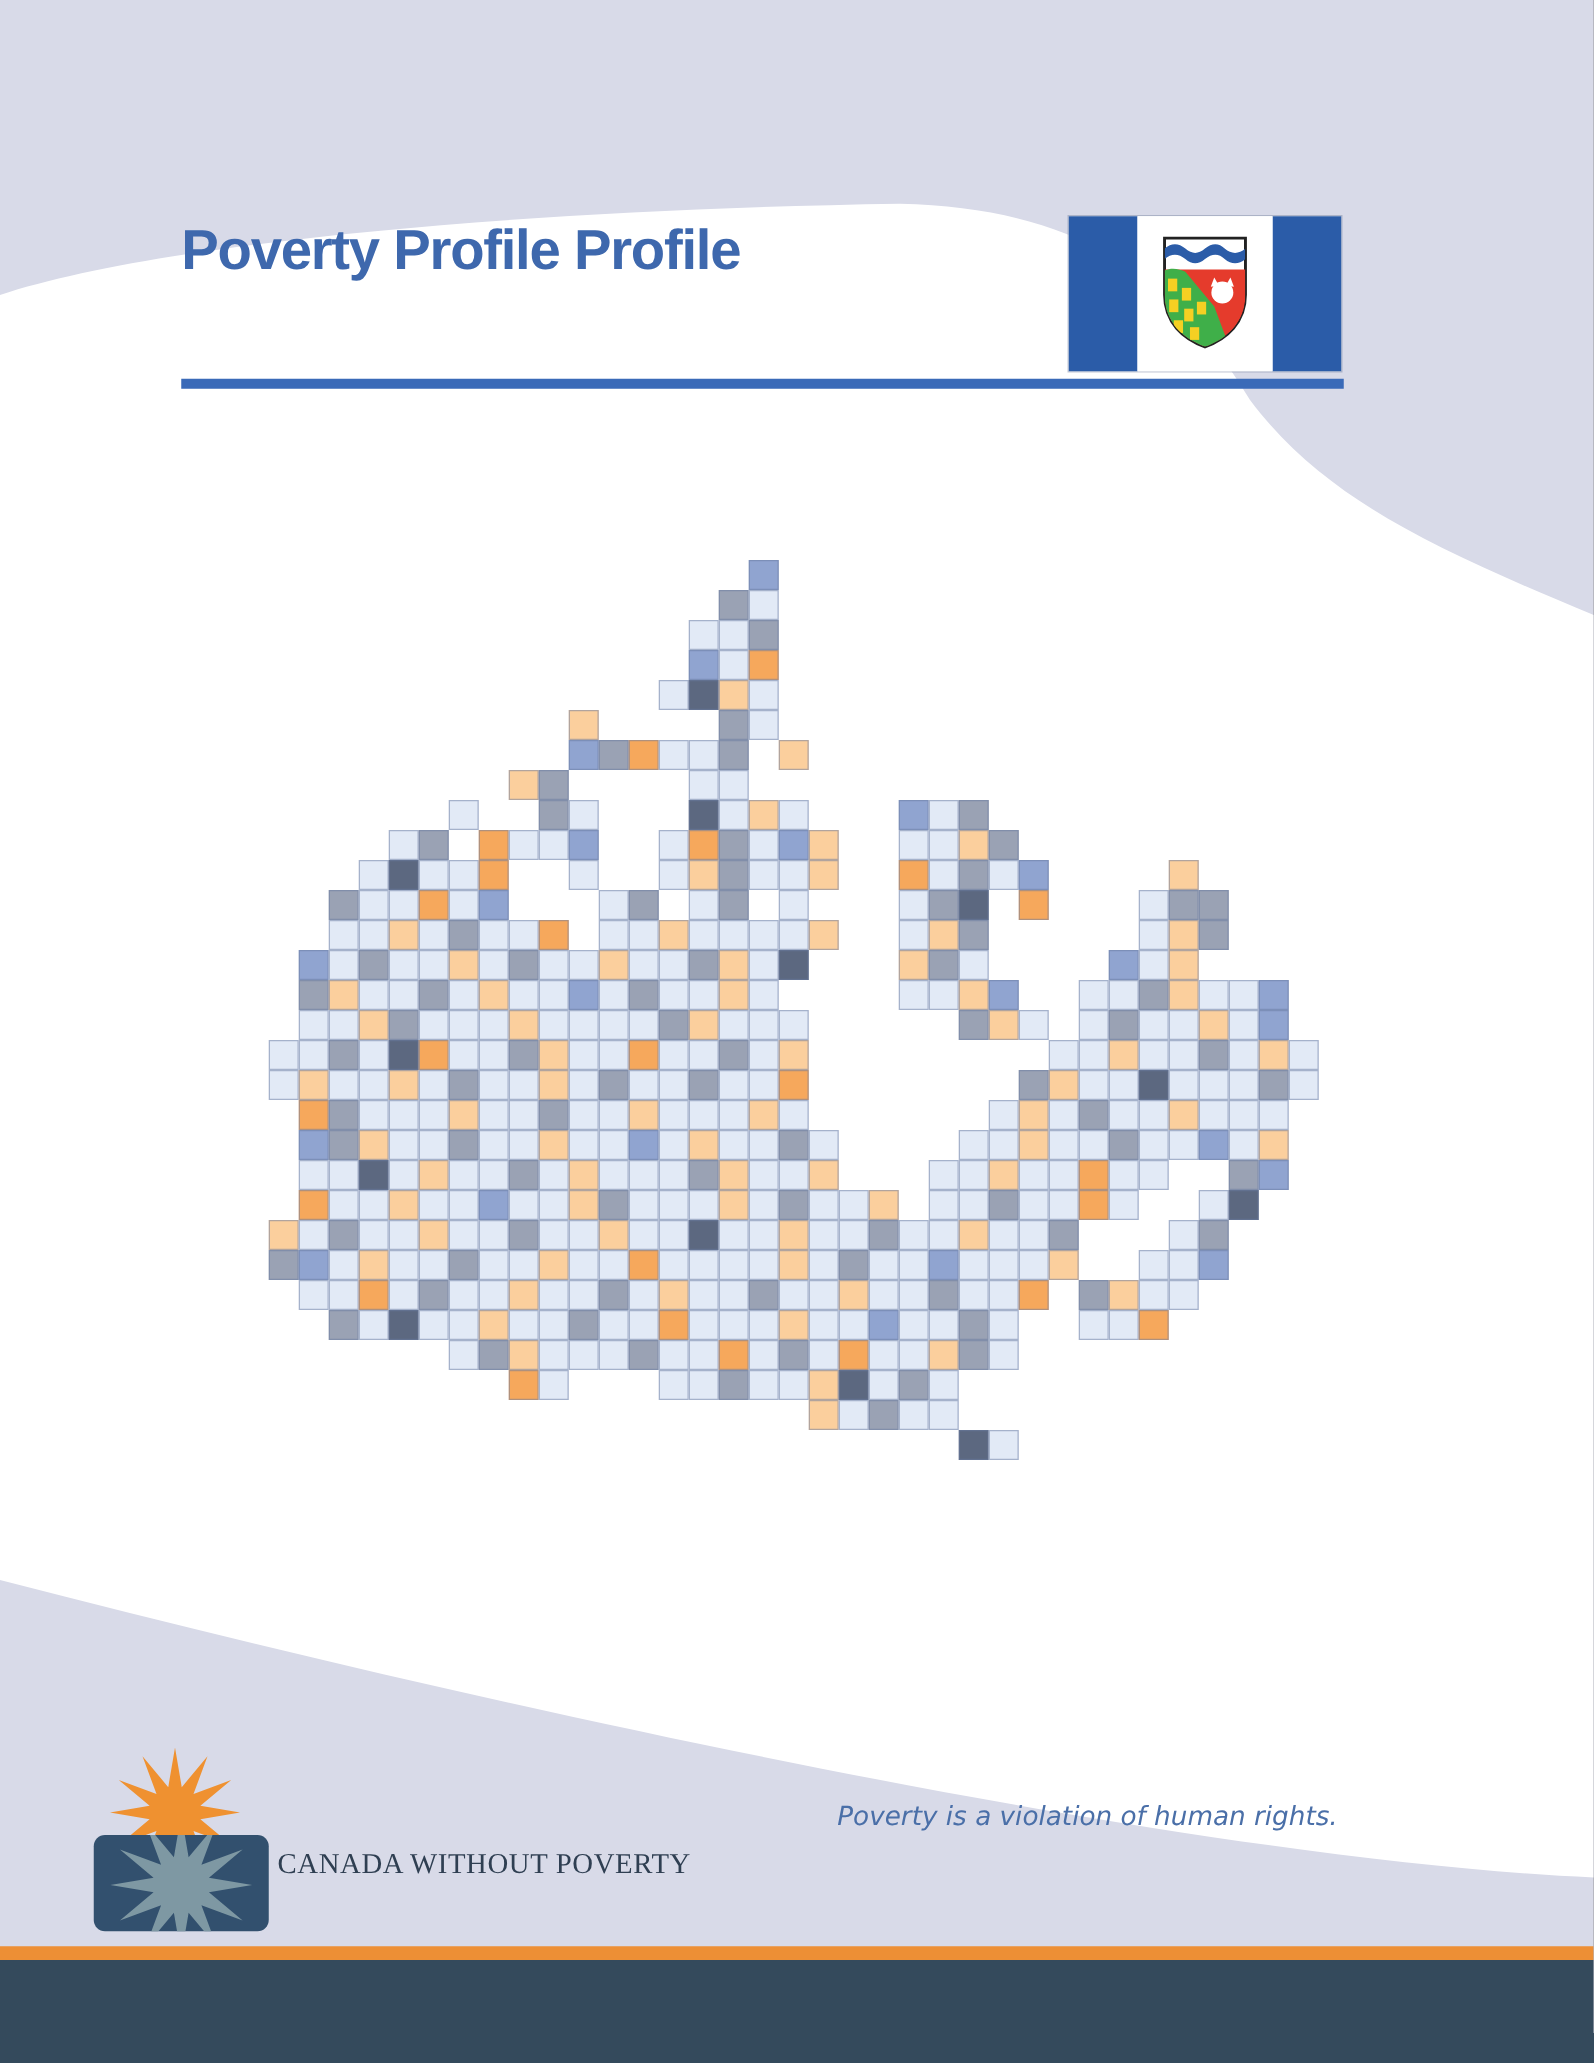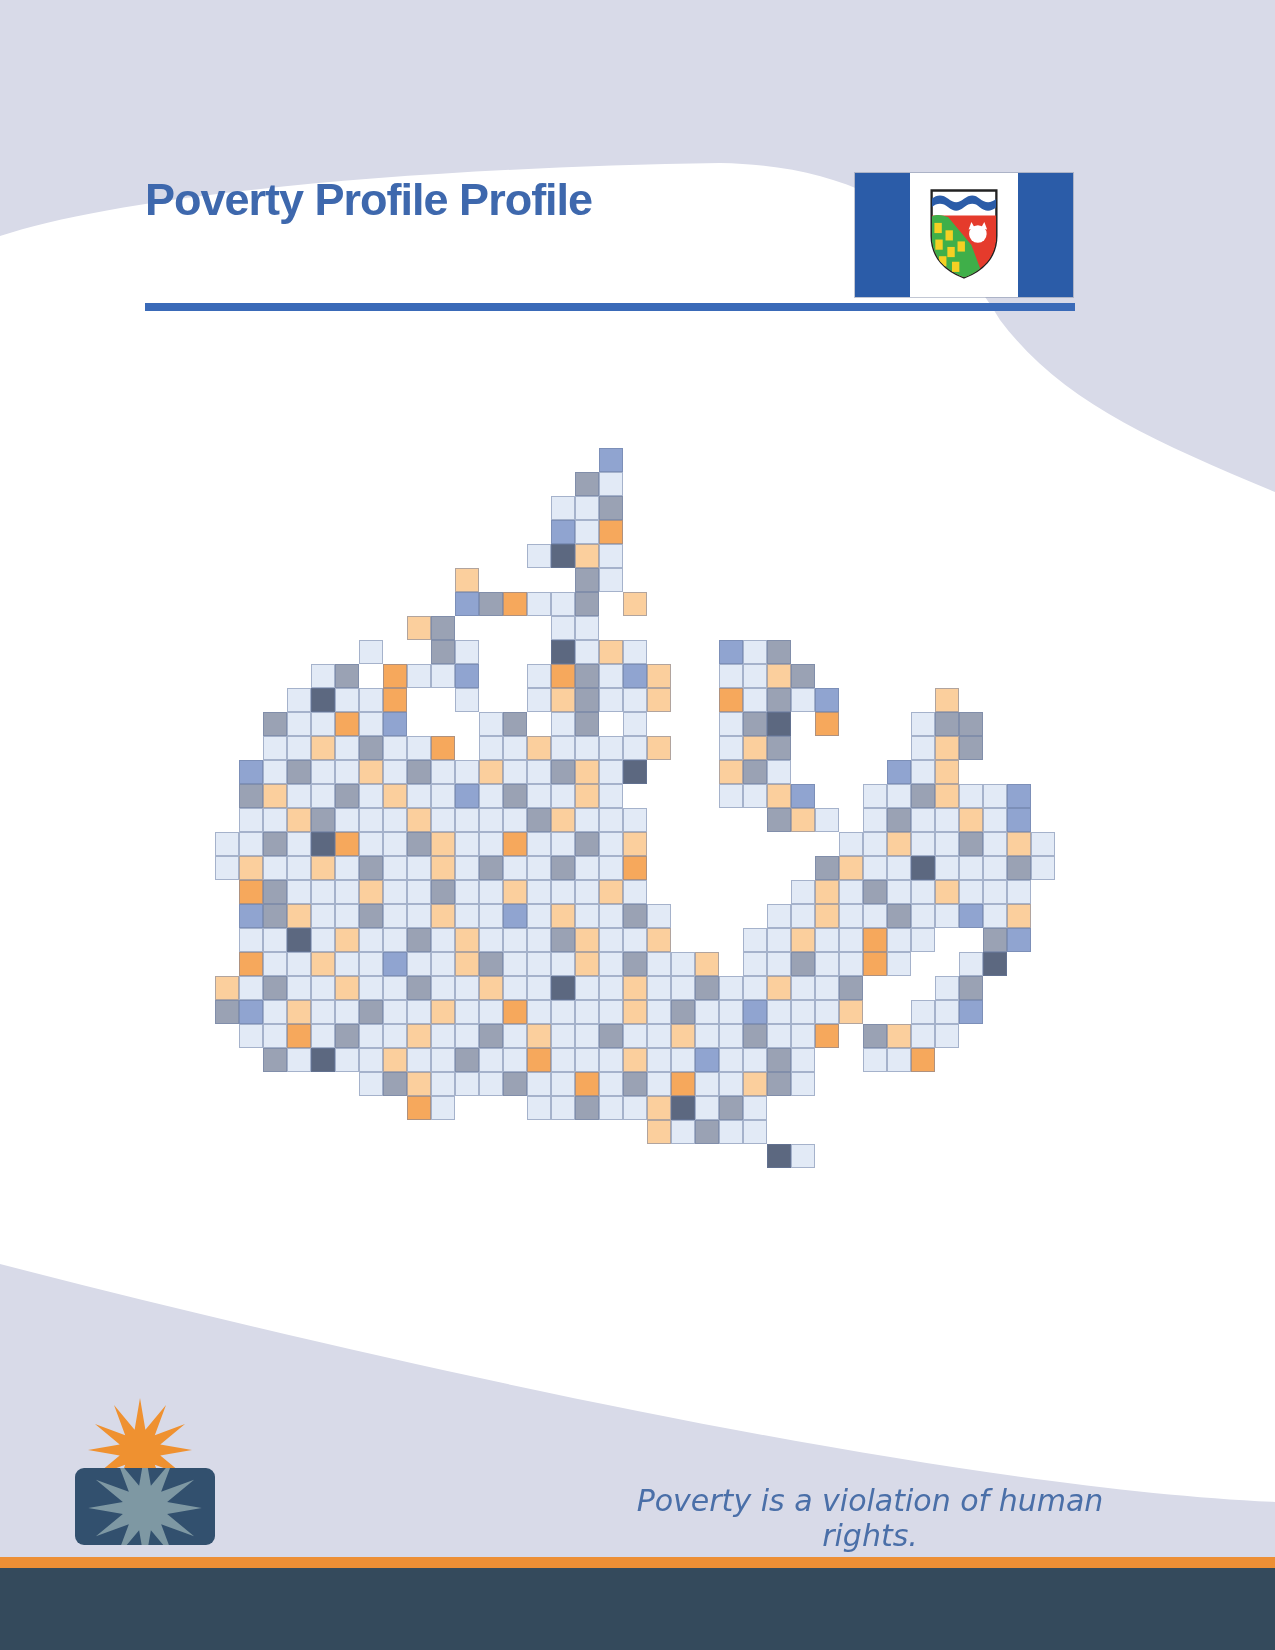--- a/index.html
+++ b/index.html
@@ -39,22 +39,22 @@
   .logo-burst { position:absolute; left:13px; top:3px; }
   .logo-box { position:absolute; left:3px; top:76px; width:140px; height:77px;
               background:#32506e; border-radius:9px; overflow:hidden; }
   .logo-box svg { position:absolute; left:10px; top:-20px; }
   .logo-text { position:absolute; left:222px; top:1474px; color:#2f3f52;
                font-family:"Liberation Serif", serif; }
   .logo-text .lt1 { font-size:23px; letter-spacing:.5px; line-height:33px; }
   .logo-text .lt2 { font-size:23px; letter-spacing:.5px; line-height:33px; }
 
   .tagline {
-    position:absolute; left:590px; top:1483px; width:560px; text-align:center;
-    font-style:italic; font-size:30px; color:#4a6fa8;
+    position:absolute; left:590px; top:1441px; width:560px; text-align:center;
+    font-style:italic; font-size:21px; color:#4a6fa8;
     font-family:"DejaVu Sans", sans-serif;
   }
 
   .bar-orange { position:absolute; left:0; top:1557px; width:1275px; height:11px; background:#ed8f35; }
   .bar-navy   { position:absolute; left:0; top:1568px; width:1275px; height:82px; background:#344a5c; }
 </style>
 </head>
 <body>
 
 <div class="page">
@@ -625,20 +625,21 @@
     </svg>
     <div class="logo-box">
       <svg width="120" height="120" viewBox="0 0 110 110">
         <polygon fill="#7e98a3" points="55,3 60.4,34.7 81,10 69.8,40.2 100,29 75.3,49.6 107,55
           75.3,60.4 100,81 69.8,69.8 81,100 60.4,75.3 55,107 49.6,75.3 29,100 40.2,69.8
           10,81 34.7,60.4 3,55 34.7,49.6 10,29 40.2,40.2 29,10 49.6,34.7"></polygon>
       </svg>
     </div>
   </div>
   <div class="logo-text">
+    <div class="lt1">CANADA WITHOUT POVERTY</div>
   </div>
 
   <div class="tagline">Poverty is a violation of human rights.</div>
 
   <div class="bar-orange"></div>
   <div class="bar-navy"></div>
 
 </div>
 
 </body></html>

